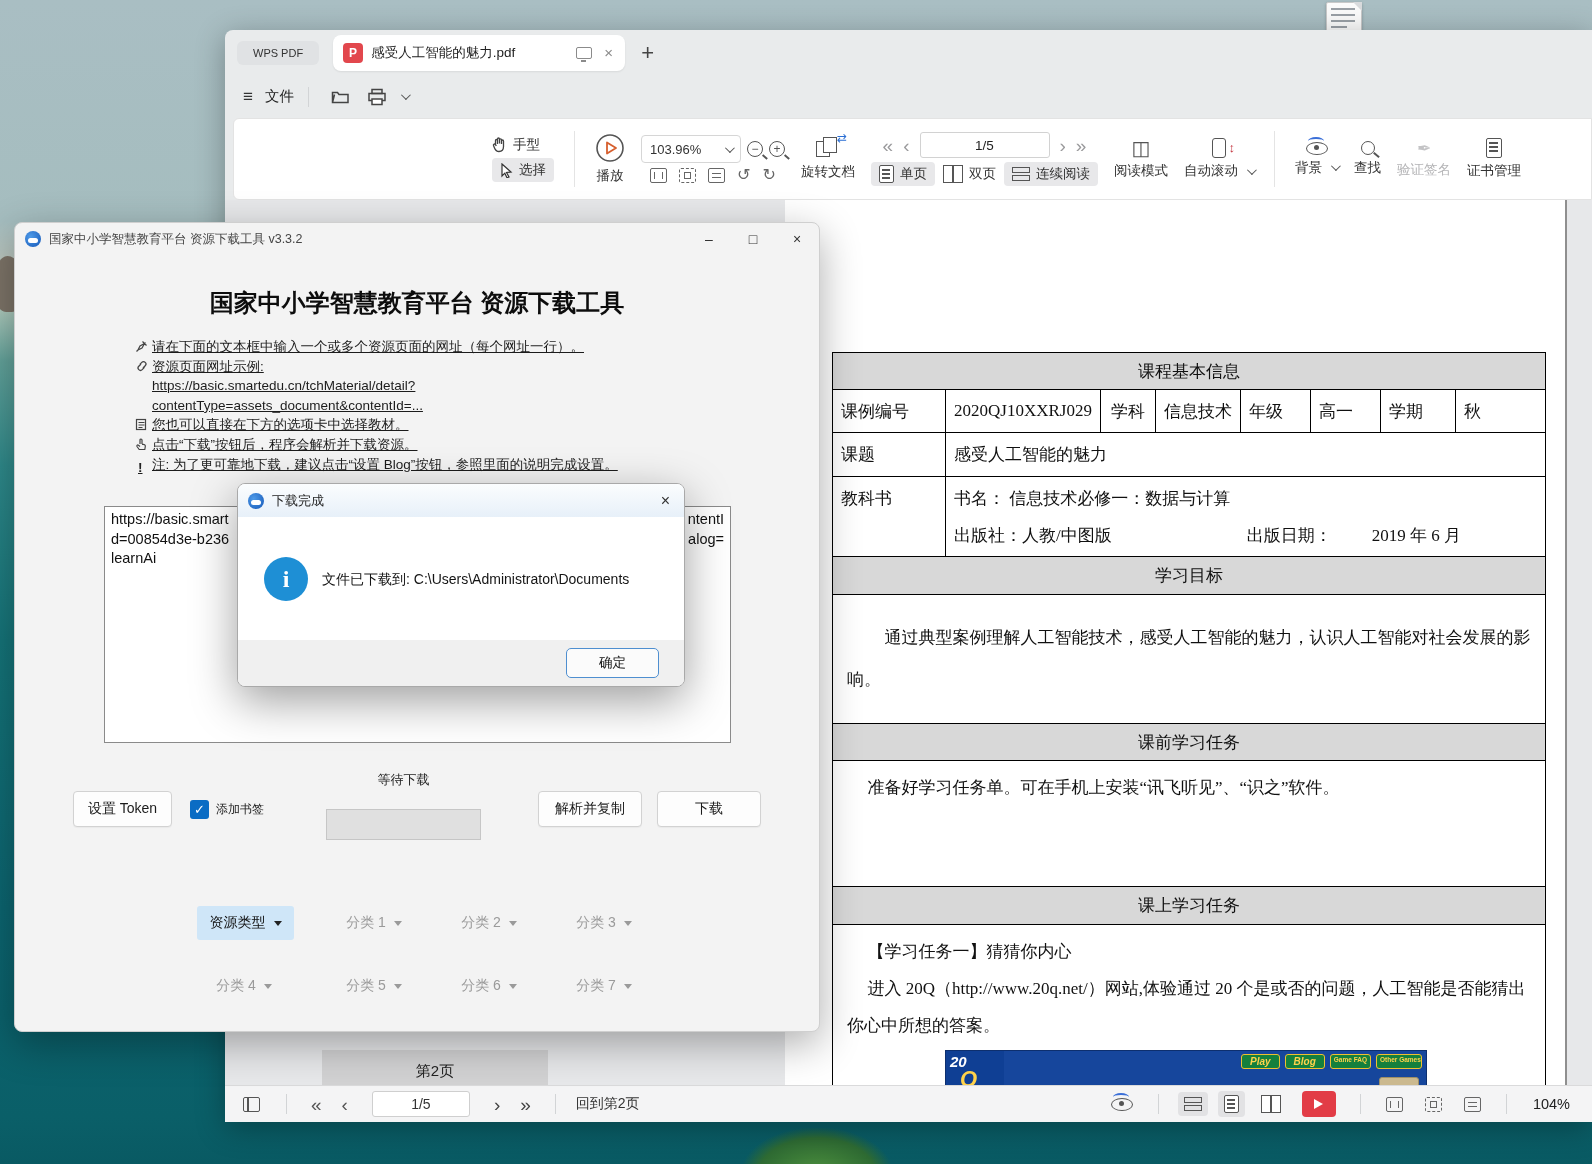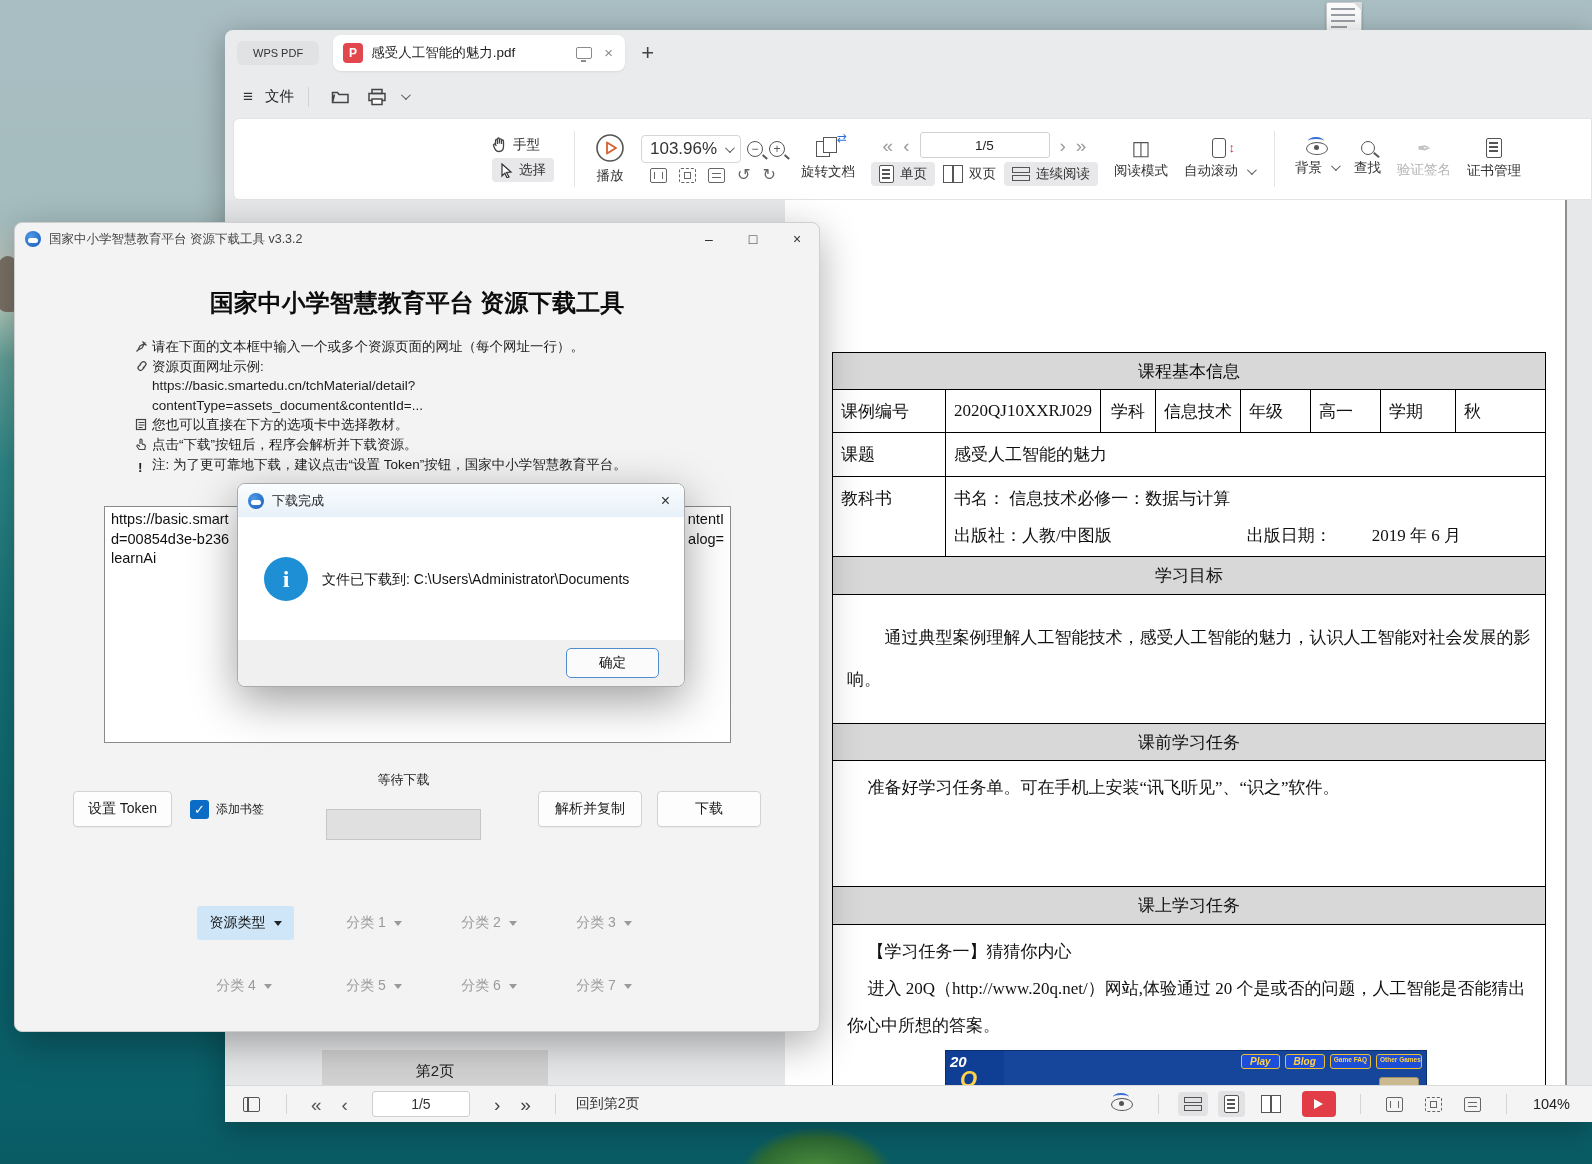--- a/index.html
+++ b/index.html
@@ -36,21 +36,21 @@
   .rtab.active{color:#d63a42;}
   .rtab.active:after{content:"";position:absolute;left:0;right:0;bottom:2px;height:2.5px;background:#d63a42;}
   
   .toolbar{position:absolute;left:8px;top:88px;right:0;height:82px;background:#fff;border:1px solid #e3e3e3;border-radius:6px 0 0 6px;display:flex;align-items:center;padding-left:250px;overflow:hidden;}
   .tsep{width:1px;height:56px;background:#e4e4e4;margin:0 12px;}
   .tcol{display:flex;flex-direction:column;align-items:center;justify-content:center;gap:4px;margin:0 8px;font-size:13.5px;color:#333;}
   .trow{display:flex;align-items:center;gap:6px;font-size:13.5px;color:#333;}
   .pill{background:#e8e8ea;border-radius:4px;padding:3px 8px;}
   .lbl{font-size:13.5px;color:#333;white-space:nowrap;}
   .lbl.dim{color:#b4b4b6;}
-  .zoombox{width:100px;height:28px;border:1px solid #d6d6d6;border-radius:4px;display:flex;align-items:center;justify-content:space-between;padding:0 8px;font-size:17px;color:#333;}
+  .zoombox{width:100px;height:28px;border:1px solid #d6d6d6;border-radius:4px;display:flex;align-items:center;justify-content:space-between;padding:0 8px;font-size:13px;color:#333;}
   .mag{position:relative;width:16px;height:16px;border:1.7px solid #555;border-radius:50%;display:inline-flex;align-items:center;justify-content:center;font-size:12px;color:#555;}
   .mag:after{content:"";position:absolute;width:6px;height:1.7px;background:#555;right:-6px;bottom:-2px;transform:rotate(40deg);}
   .fitic{width:17px;height:15px;border:1.5px solid #666;border-radius:2px;position:relative;display:inline-block;}
   .fitic.b1:after{content:"";position:absolute;left:3px;top:3px;right:3px;bottom:3px;border-left:1.5px solid #666;border-right:1.5px solid #666;}
   .fitic.b2{border-style:dashed;}
   .fitic.b2:after{content:"";position:absolute;left:4px;top:3px;right:4px;bottom:3px;border:1.5px solid #666;}
   .fitic.b3:after{content:"";position:absolute;left:3px;top:4px;right:3px;height:1.5px;background:#666;box-shadow:0 4px 0 #666;}
   .rot{font-size:16px;color:#666;line-height:1;}
   .rotdoc{position:relative;width:24px;height:22px;}
   .rotdoc .p1{position:absolute;left:0;top:4px;width:14px;height:16px;border:1.5px solid #555;background:#fff;}
@@ -84,21 +84,21 @@
   .ptable td{border:1.6px solid #000;padding:2px 8px;vertical-align:middle;}
   .ptable .hd{background:#d8d8d8;text-align:center;height:37px;}
   .ptable .ctr{text-align:center;}
   .tbline{display:flex;align-items:center;}
   .objcell{padding:22px 14px !important;line-height:42px;text-indent:2.2em;}
   .taskcell{padding:8px 14px !important;vertical-align:top !important;line-height:37px;}
   .q20{position:relative;margin-left:98px;margin-top:6px;width:482px;height:86px;background:#16469c;border:1px solid #0d2f6e;overflow:hidden;}
   .q20 .logo{position:absolute;left:0;top:0;width:58px;height:100%;background:#0f3f94;color:#fff;font-style:italic;font-weight:bold;font-size:15px;padding:2px 4px;}
   .q20 .logo .q{color:#ffd24a;font-size:22px;display:block;margin-left:10px;margin-top:-4px;}
   .q20 .nav{position:absolute;right:4px;top:3px;display:flex;gap:5px;}
-  .q20 .nbtn{background:#1d4ed8;border:1px solid #f0c030;border-radius:3px;color:#ffd24a;font-weight:bold;font-style:italic;font-size:10px;padding:1px 8px;white-space:nowrap;}
+  .q20 .nbtn{background:#15803d;border:1px solid #f0c030;border-radius:3px;color:#ffd24a;font-weight:bold;font-style:italic;font-size:10px;padding:1px 8px;white-space:nowrap;}
   .q20 .nbtn.sm{font-size:6.5px;font-style:normal;max-width:46px;text-align:center;line-height:1.15;padding:1px 3px;}
   .q20 .content{position:absolute;left:64px;right:56px;top:22px;bottom:0;background:#000000;padding:4px 6px;margin-top:38px;}
   .q20 .tline{height:3px;background:#8d8d7c;margin:2.5px 0;width:96%;}
   .q20 .tline.r{background:#b0564c;width:60%;}
   .q20 .q1{color:#c2302a;font-size:7.5px;font-weight:bold;margin-top:5px;white-space:nowrap;overflow:hidden;}
   .q20 .help{position:absolute;right:7px;top:26px;width:40px;height:26px;background:#cbb98f;border:1px solid #9f8f66;border-radius:3px;color:#333;font-weight:bold;font-size:14px;display:flex;align-items:center;justify-content:center;}
   
   .pagetip{position:absolute;left:97px;top:850px;width:226px;height:42px;background:#d2d2d3;color:#222;font-size:15px;display:flex;align-items:center;justify-content:center;}
   
   .statusbar{position:absolute;left:0;right:0;top:1055px;height:37px;background:#f4f4f5;border-top:1px solid #dadadb;display:flex;align-items:center;font-size:14px;color:#333;}
@@ -114,21 +114,21 @@
   .sb-zoom{margin:0 22px 0 12px;font-size:14.5px;color:#222;}
   
   #dl{position:absolute;left:14px;top:222px;width:806px;height:810px;background:#f3f3f3;border:1px solid #cfcfcf;border-radius:8px;box-shadow:0 12px 40px rgba(0,0,0,.32);z-index:10;}
   .dl-titlebar{position:absolute;left:0;top:0;right:0;height:32px;display:flex;align-items:center;}
   .cloudic{width:16px;height:16px;border-radius:50%;background:radial-gradient(circle at 35% 35%, #4e9ae8, #1558b8);margin:0 8px 0 10px;position:relative;}
   .cloudic:after{content:"";position:absolute;left:3px;top:7px;width:10px;height:5px;background:#fff;border-radius:5px;}
   .dl-title{font-size:12.5px;color:#444;}
   .winctl{margin-left:auto;display:flex;}
   .wbtn{width:44px;height:32px;display:flex;align-items:center;justify-content:center;color:#333;font-size:14px;}
   .dl-heading{position:absolute;left:0;right:0;top:64px;text-align:center;font-size:24px;font-weight:bold;color:#0d0d0d;}
-  .instr{position:absolute;left:120px;top:114px;width:620px;font-size:13.5px;color:#1c1c1c;}
+  .instr{position:absolute;left:120px;top:114px;width:620px;font-size:13.5px;color:#1c1c1c;text-decoration:underline;}
   .instr .row{display:flex;align-items:flex-start;line-height:19.6px;}
   .instr .ic{width:17px;flex:0 0 17px;color:#444;display:flex;justify-content:flex-start;padding-top:3px;}
   .instr .indent{padding-left:17px;}
   .urlbox{position:absolute;left:89px;top:283px;width:627px;height:237px;background:#fff;border:1px solid #8a8a8a;padding:3px 6px;font-size:14.5px;color:#111;line-height:19.5px;}
   .urlrow{display:flex;justify-content:space-between;white-space:nowrap;}
   .waitlbl{position:absolute;left:311px;top:548px;width:155px;text-align:center;font-size:13px;color:#222;}
   .progress{position:absolute;left:311px;top:586px;width:155px;height:31px;background:#e0e0e0;border:1px solid #c6c6c6;}
   .btn{position:absolute;height:36px;background:#fdfdfd;border:1px solid #d2d2d2;border-radius:4px;font-size:14px;color:#1b1b1b;display:flex;align-items:center;justify-content:center;box-shadow:0 1px 1px rgba(0,0,0,.04);}
   .cb{position:absolute;left:175px;top:577px;width:19px;height:19px;background:#0a6cc4;border-radius:3px;color:#fff;font-size:13px;display:flex;align-items:center;justify-content:center;}
   .cblbl{position:absolute;left:201px;top:578px;font-size:12px;color:#1b1b1b;}
@@ -481,21 +481,21 @@
       <div class="row">
         <span class="ic">
             <svg width="12" height="13" viewBox="0 0 12 13">
               <path d="M5 6 V2 a1 1 0 0 1 2 0 v4 M7 6.5 c2.5-.5 3.5.5 3.3 2 l-.5 3 H4.2 L2 8.5 c-.6-1 .6-2 1.5-1.2 L5 8.5" fill="none" stroke="#444" stroke-width="1.2"></path>
             </svg>
           </span>
         <span>点击“下载”按钮后，程序会解析并下载资源。</span>
       </div>
       <div class="row">
         <span class="ic" style="font-weight:bold;color:#222;padding-left:3px;">!</span>
-        <span>注: 为了更可靠地下载，建议点击“设置 Token”按钮，国家中小学智慧教育平台。</span>
+        <span>注: 为了更可靠地下载，建议点击“设置 Blog”按钮，参照里面的说明完成设置。</span>
       </div>
     </div>
 
     <div class="urlbox">
       <div class="urlrow">
           <span>https://basic.smart</span>
           <span>ntentI</span>
         </div>
       <div class="urlrow">
           <span>d=00854d3e-b236</span>

